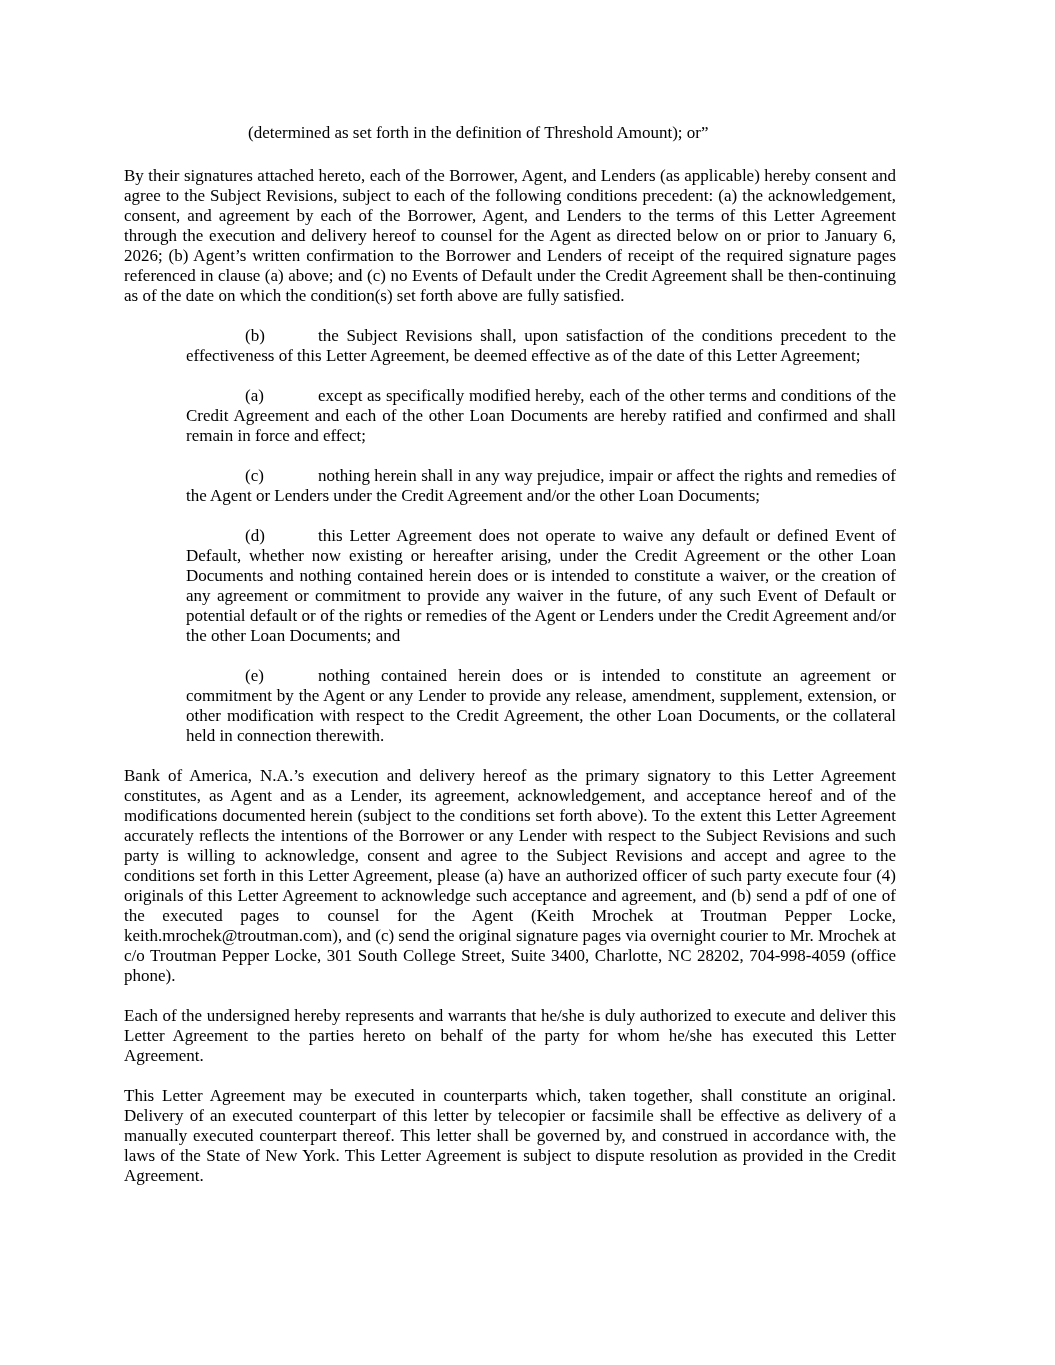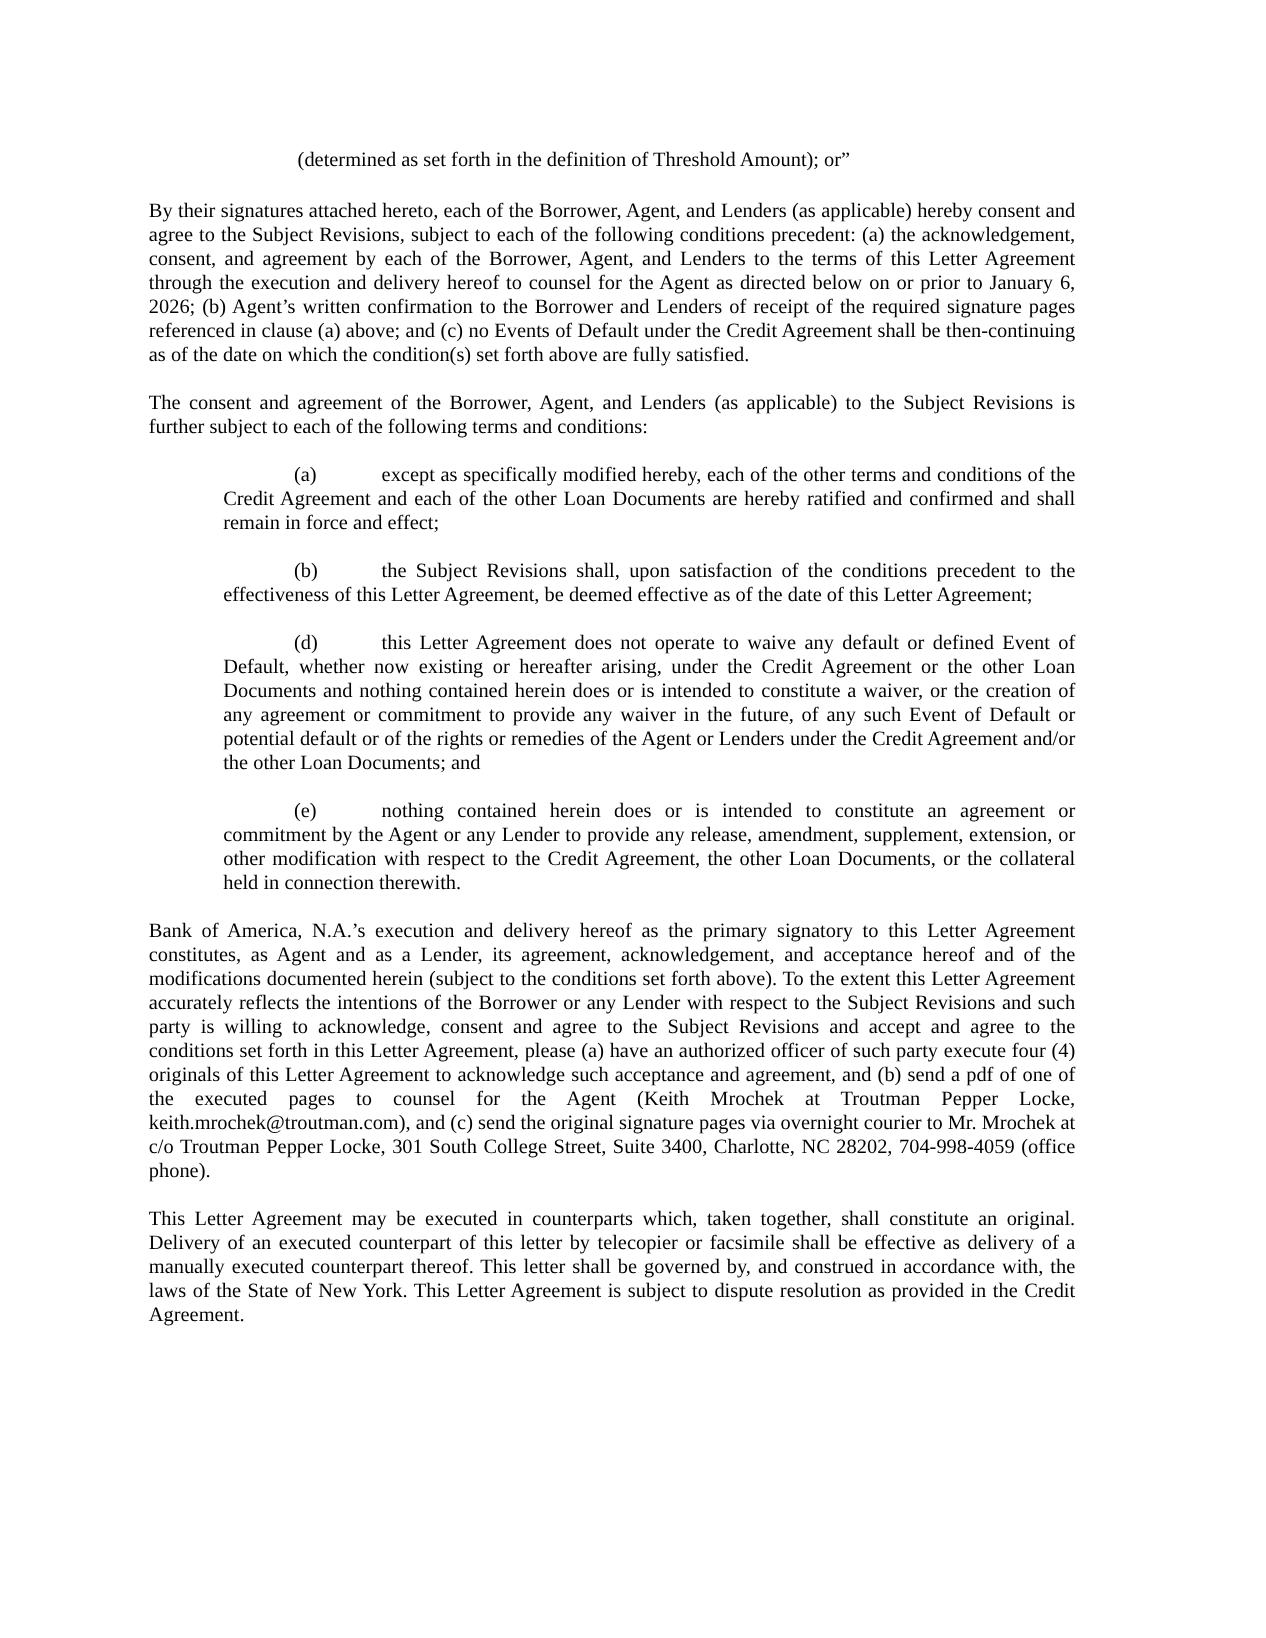--- a/index.html
+++ b/index.html
@@ -43,30 +43,31 @@
 </style>
 </head>
 <body>
 
 <div class="page">
 
   <p class="quote-line">(determined as set forth in the definition of Threshold Amount); or”</p>
 
   <p class="para">By their signatures attached hereto, each of the Borrower, Agent, and Lenders (as applicable) hereby consent and agree to the Subject Revisions, subject to each of the following conditions precedent: (a) the acknowledgement, consent, and agreement by each of the Borrower, Agent, and Lenders to the terms of this Letter Agreement through the execution and delivery hereof to counsel for the Agent as directed below on or prior to January 6, 2026; (b) Agent’s written confirmation to the Borrower and Lenders of receipt of the required signature pages referenced in clause (a) above; and (c) no Events of Default under the Credit Agreement shall be then-continuing as of the date on which the condition(s) set forth above are fully satisfied.</p>
 
-  <p class="para">The consent and agreement of the Borrower, Agent, and Lenders (as applicable) to the Subject Revisions is further subject to each of the following terms and conditions:</p>
+
+  <p class="clause"><span class="clause-marker">(b)</span><span>the Subject Revisions shall, upon satisfaction of the conditions precedent to the effectiveness of this Letter Agreement, be deemed effective as of the date of this Letter Agreement;</span></p>
 
   <p class="clause"><span class="clause-marker">(a)</span><span>except as specifically modified hereby, each of the other terms and conditions of the Credit Agreement and each of the other Loan Documents are hereby ratified and confirmed and shall remain in force and effect;</span></p>
 
-  <p class="clause"><span class="clause-marker">(b)</span><span>the Subject Revisions shall, upon satisfaction of the conditions precedent to the effectiveness of this Letter Agreement, be deemed effective as of the date of this Letter Agreement;</span></p>
-
+  <p class="clause"><span class="clause-marker">(c)</span><span>nothing herein shall in any way prejudice, impair or affect the rights and remedies of the Agent or Lenders under the Credit Agreement and/or the other Loan Documents;</span></p>
 
   <p class="clause"><span class="clause-marker">(d)</span><span>this Letter Agreement does not operate to waive any default or defined Event of Default, whether now existing or hereafter arising, under the Credit Agreement or the other Loan Documents and nothing contained herein does or is intended to constitute a waiver, or the creation of any agreement or commitment to provide any waiver in the future, of any such Event of Default or potential default or of the rights or remedies of the Agent or Lenders under the Credit Agreement and/or the other Loan Documents; and</span></p>
 
   <p class="clause"><span class="clause-marker">(e)</span><span>nothing contained herein does or is intended to constitute an agreement or commitment by the Agent or any Lender to provide any release, amendment, supplement, extension, or other modification with respect to the Credit Agreement, the other Loan Documents, or the collateral held in connection therewith.</span></p>
 
   <p class="para">Bank of America, N.A.’s execution and delivery hereof as the primary signatory to this Letter Agreement constitutes, as Agent and as a Lender, its agreement, acknowledgement, and acceptance hereof and of the modifications documented herein (subject to the conditions set forth above).  To the extent this Letter Agreement accurately reflects the intentions of the Borrower or any Lender with respect to the Subject Revisions and such party is willing to acknowledge, consent and agree to the Subject Revisions and accept and agree to the conditions set forth in this Letter Agreement, please (a) have an authorized officer of such party execute four (4) originals of this Letter Agreement to acknowledge such acceptance and agreement, and (b) send a pdf of one of the executed pages to counsel for the Agent (Keith Mrochek at Troutman Pepper Locke, keith.mrochek@troutman.com), and (c) send the original signature pages via overnight courier to Mr. Mrochek at c/o Troutman Pepper Locke, 301 South College Street, Suite 3400, Charlotte, NC  28202, 704-998-4059 (office phone).</p>
 
+  <p class="para">Each of the undersigned hereby represents and warrants that he/she is duly authorized to execute and deliver this Letter Agreement to the parties hereto on behalf of the party for whom he/she has executed this Letter Agreement.</p>
 
   <p class="para">This Letter Agreement may be executed in counterparts which, taken together, shall constitute an original.  Delivery of an executed counterpart of this letter by telecopier or facsimile shall be effective as delivery of a manually executed counterpart thereof.  This letter shall be governed by, and construed in accordance with, the laws of the State of New York.  This Letter Agreement is subject to dispute resolution as provided in the Credit Agreement.</p>
 
 
 </div>
 
 </body></html>

